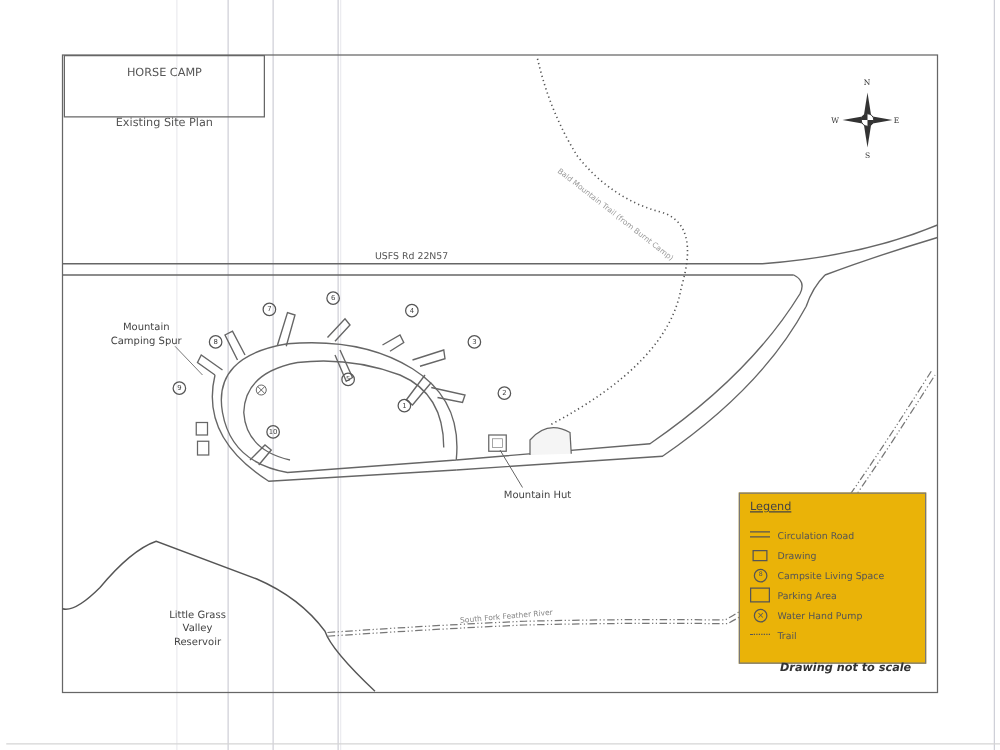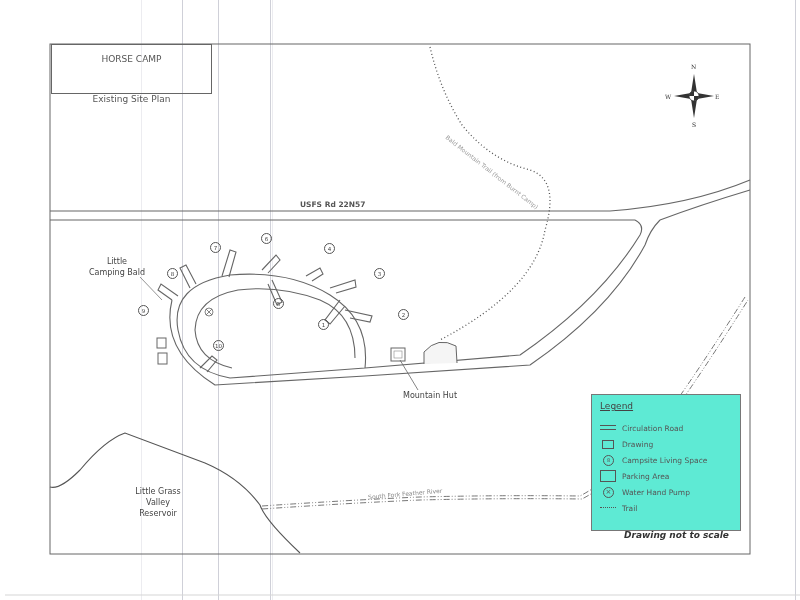--- a/index.html
+++ b/index.html
@@ -4,21 +4,21 @@
 <style>
   html,body{margin:0;padding:0;background:#ffffff;}
   body{width:800px;height:600px;position:relative;overflow:hidden;font-family:"DejaVu Sans",sans-serif;}
   #map{position:absolute;left:0;top:0;width:800px;height:532px;}
   .scanline{position:absolute;top:0;height:600px;width:1px;background:#cfd0d8;}
   .scanline.faint{background:#ececf0;}
   .lbl{position:absolute;color:#444;font-size:8px;line-height:11px;text-align:center;white-space:nowrap;}
   .title-box{position:absolute;left:51px;top:44px;width:161px;height:50px;border:1px solid #666;box-sizing:border-box;}
   .title-box div{font-size:9px;color:#555;text-align:center;line-height:14px;margin-top:26px;}
   .title-box .t1{margin-top:7px;}
-  .legend{position:absolute;left:591px;top:394px;width:150px;height:137px;border:1px solid #777;box-sizing:border-box;background:#5eead4;}
+  .legend{position:absolute;left:591px;top:394px;width:150px;height:137px;border:1px solid #777;box-sizing:border-box;background:#eab308;}
   .legend .lh{position:absolute;left:8px;top:6px;font-size:9px;color:#444;text-decoration:underline;}
   .legend .row{position:absolute;left:8px;height:14px;display:flex;align-items:center;font-size:7.5px;color:#555;}
   .legend .sym{width:16px;height:10px;margin-right:6px;position:relative;display:inline-block;}
   .note{position:absolute;left:624px;top:530px;font-size:9px;font-weight:bold;font-style:italic;color:#333;}
   .compass-l{position:absolute;font-family:"DejaVu Serif",serif;font-size:6px;color:#333;}
 </style>
 </head>
 <body>
 
 <div id="map">
@@ -105,35 +105,35 @@
   <div class="compass-l" style="left:691px;top:63px">N</div>
   <div class="compass-l" style="left:692px;top:121px">S</div>
   <div class="compass-l" style="left:715px;top:93px">E</div>
   <div class="compass-l" style="left:665px;top:93px">W</div>
 
   <div class="title-box">
     <div class="t1">HORSE CAMP</div>
     <div>Existing Site Plan</div>
   </div>
 
-  <div class="lbl" style="left:300px;top:199px;font-size:7.5px;font-weight:bold;color:#555">USFS Rd 22N57</div>
+  <div class="lbl" style="left:300px;top:199px;font-size:7.5px;font-weight:normal;color:#555">USFS Rd 22N57</div>
 
   <div class="lbl" style="left:450px;top:132px;font-size:6px;color:#999;transform:rotate(38deg);transform-origin:left top">Bald Mountain Trail (from Burnt Camp)</div>
 
   <div class="lbl" style="left:368px;top:488px;font-size:6px;color:#888;transform:rotate(-5deg)">South Fork Feather River</div>
 
   <div class="lbl" style="left:128px;top:486px;width:60px">
     <div>Little Grass</div>
     <div>Valley</div>
     <div>Reservoir</div>
   </div>
 
   <div class="lbl" style="left:82px;top:256px;width:70px">
-    <div>Little</div>
-    <div>Camping Bald</div>
+    <div>Mountain</div>
+    <div>Camping Spur</div>
   </div>
 
   <div class="lbl" style="left:403px;top:390px">Mountain Hut</div>
 
   <div>
     <div class="lbl cs" style="left:318px;top:319px"><span>1</span></div>
     <div class="lbl cs" style="left:398px;top:309px"><span>2</span></div>
     <div class="lbl cs" style="left:374px;top:268px"><span>3</span></div>
     <div class="lbl cs" style="left:324px;top:243px"><span>4</span></div>
     <div class="lbl cs" style="left:273px;top:298px"><span>5</span></div>

